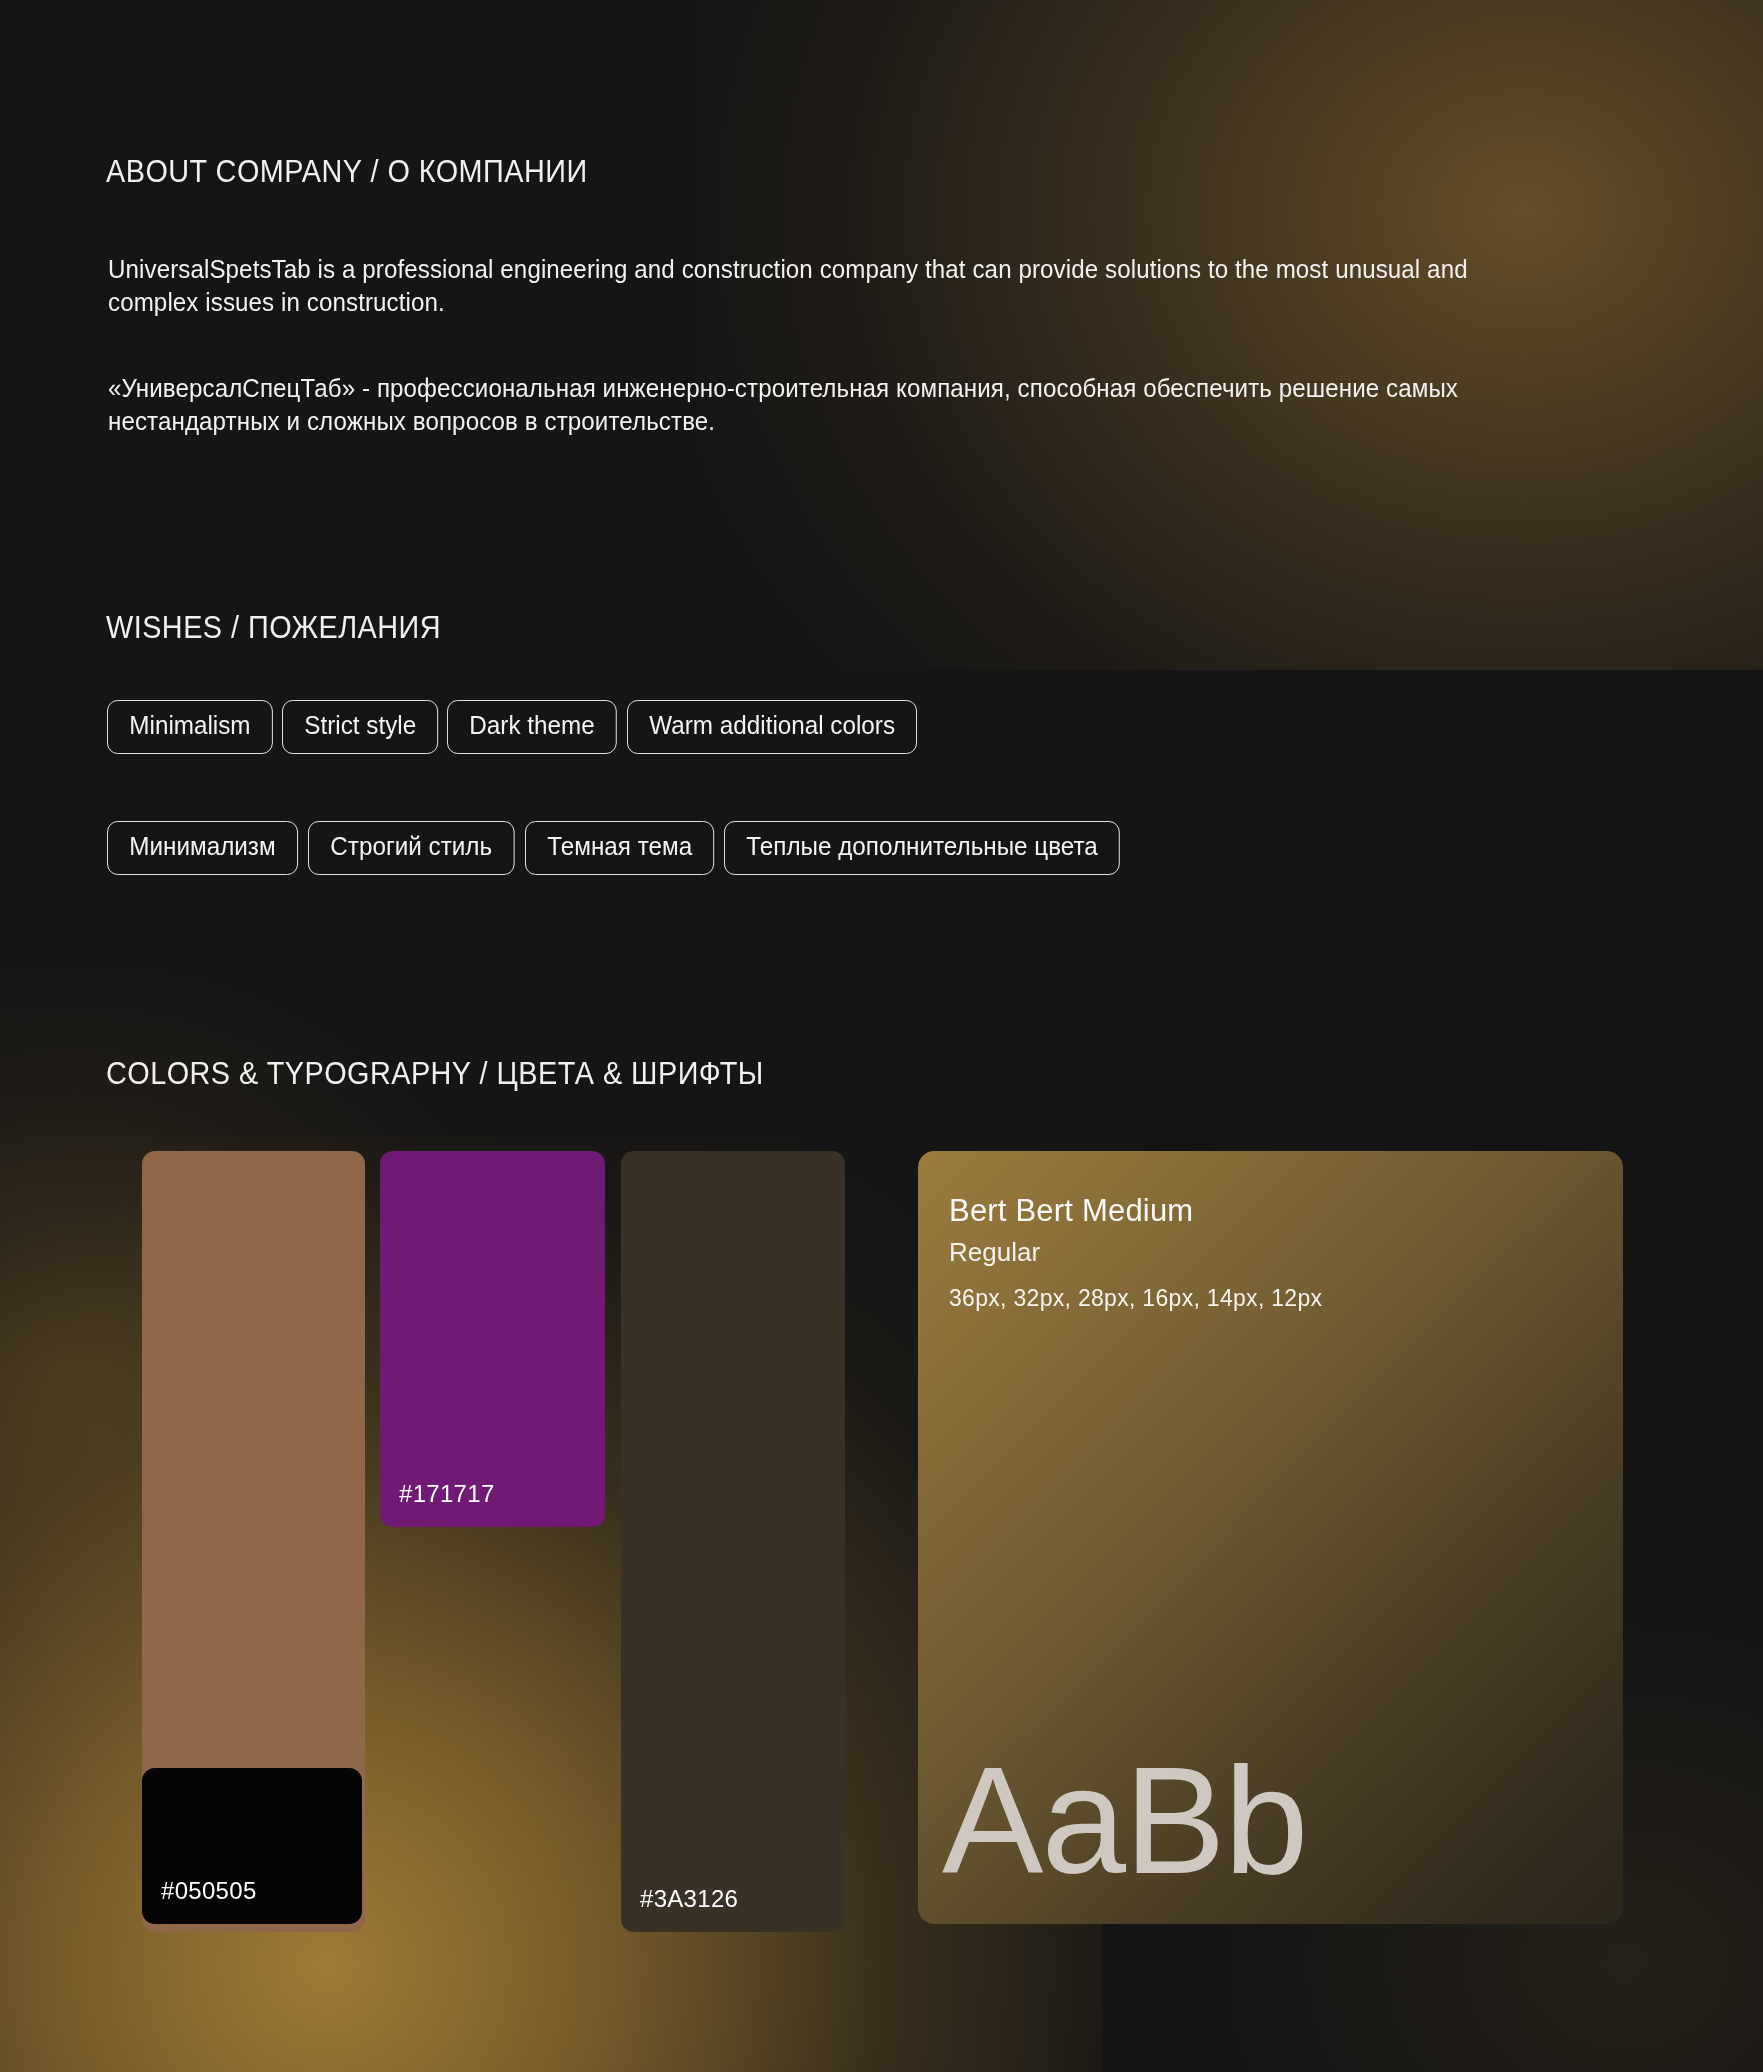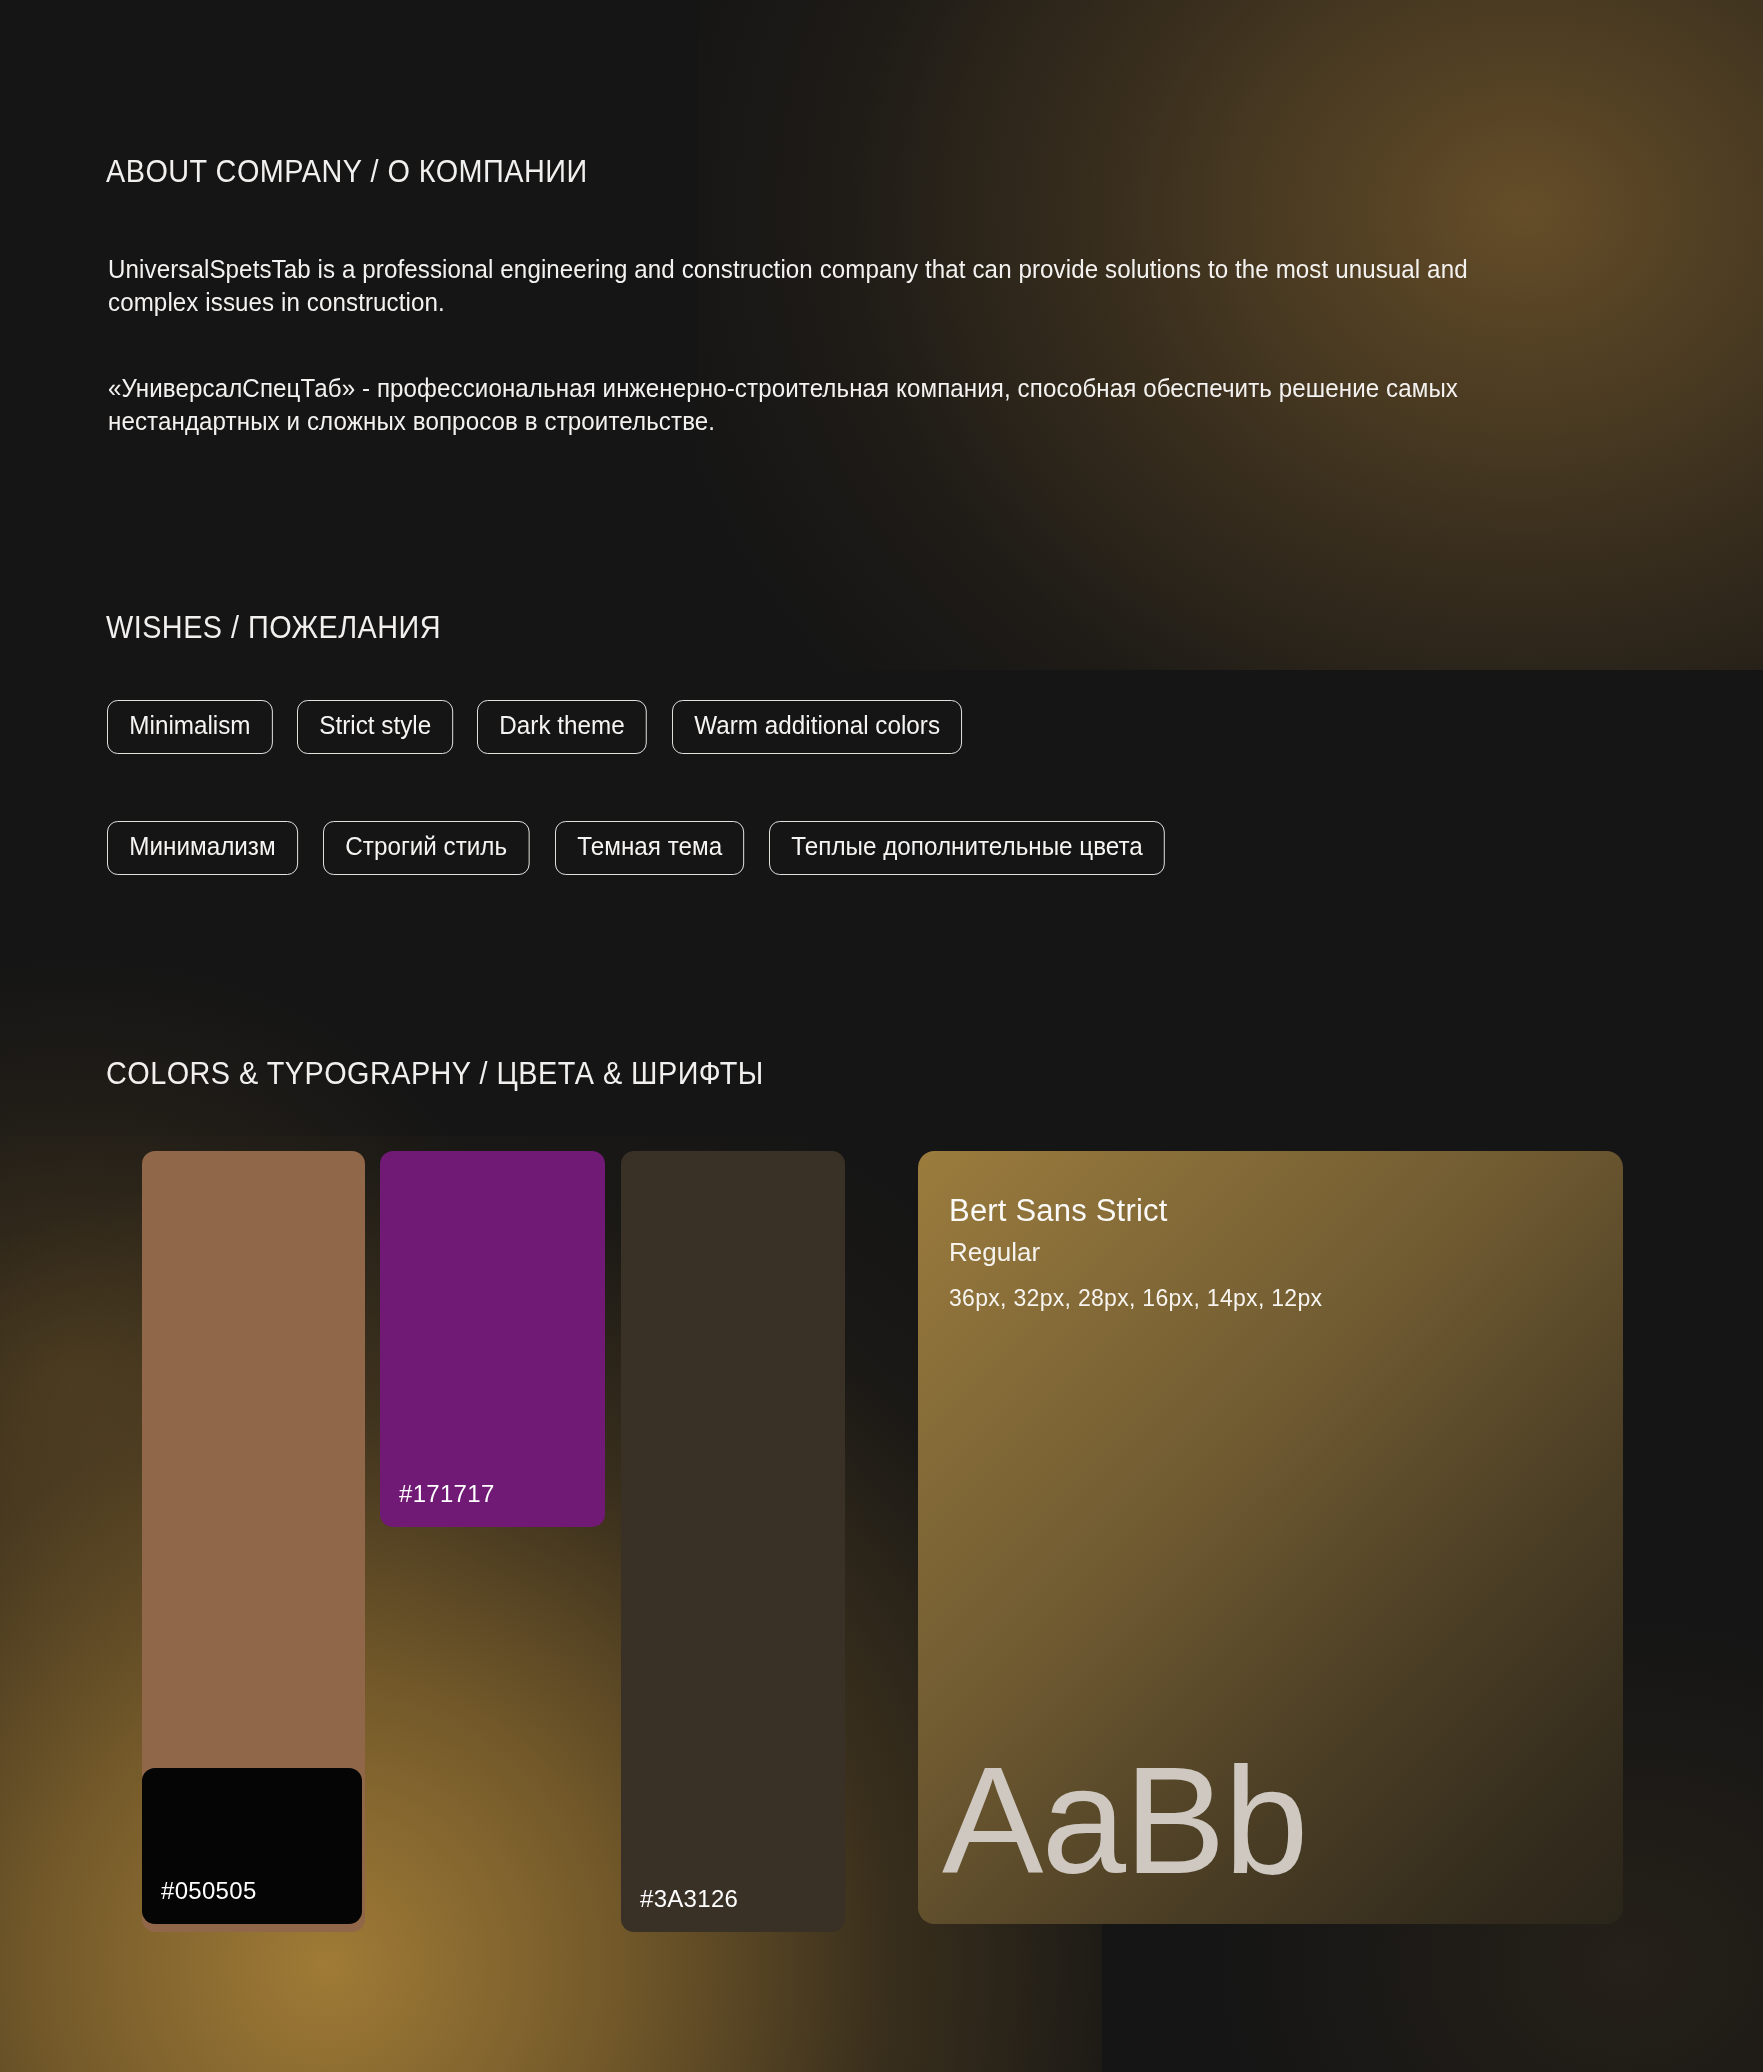--- a/index.html
+++ b/index.html
@@ -96,21 +96,21 @@
     transform-origin:left top;
   }
   .about-para + .about-para { margin-top:52px; }
 
   
   .pill-row {
     position:absolute;
     left:107px;
     display:flex;
     align-items:flex-start;
-    gap:19px;
+    gap:4px;
   }
   #pill-row-en { top:700px; }
   #pill-row-ru { top:821px; }
 
   .pill {
     border:1.5px solid #e9e6e2;
     border-radius:11px;
     padding:12px 22px 14.7px;
     font-size:25px;
     line-height:1;
@@ -255,20 +255,20 @@
       <span class="swatch-label">#171717</span>
     </div>
 
 
     <div class="swatch" id="swatch-brown" style="background-color: rgb(58, 49, 38);">
       <span class="swatch-label">#3A3126</span>
     </div>
   </div>
 
   <div id="typography-card">
-    <div class="type-name">Bert Sans Strict</div>
+    <div class="type-name">Bert Bert Medium</div>
     <div class="type-weight">Regular</div>
     <div class="type-sizes">36px, 32px, 28px, 16px, 14px, 12px</div>
     <div class="type-specimen">AaBb</div>
   </div>
 
 </div>
 
 
 </body></html>

